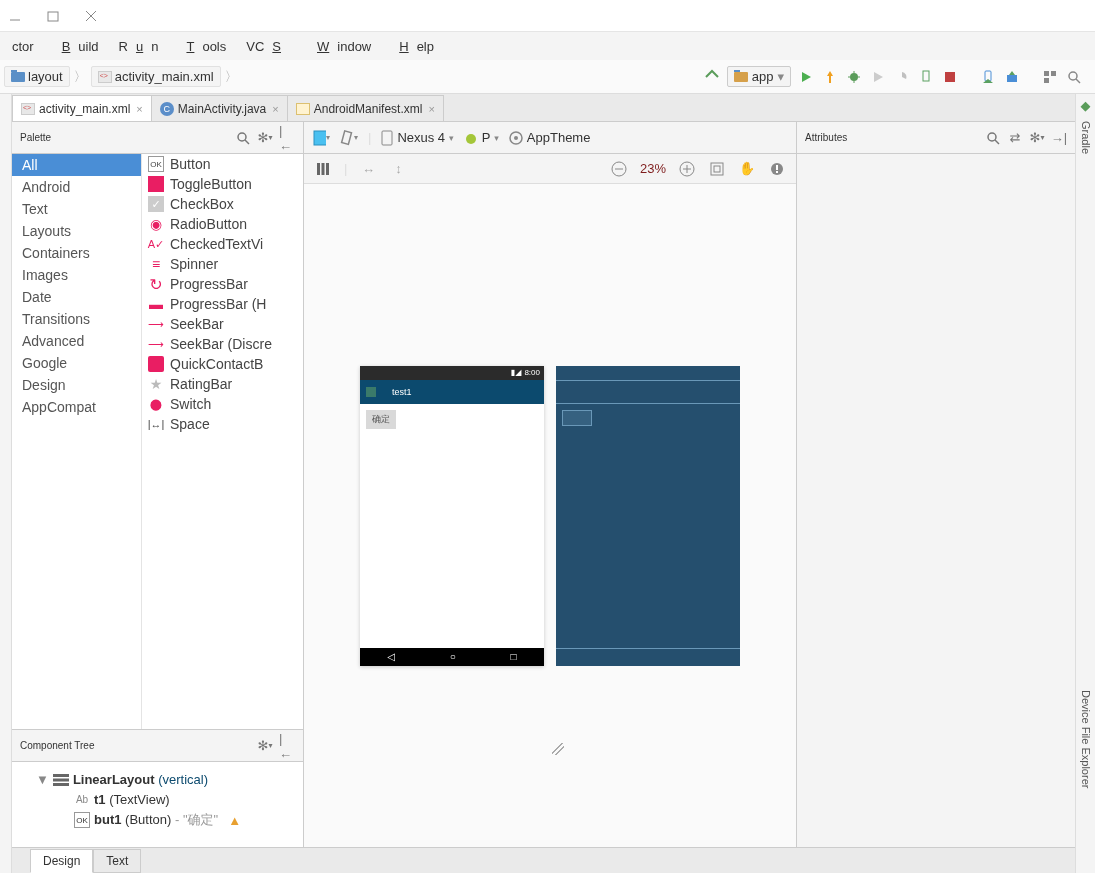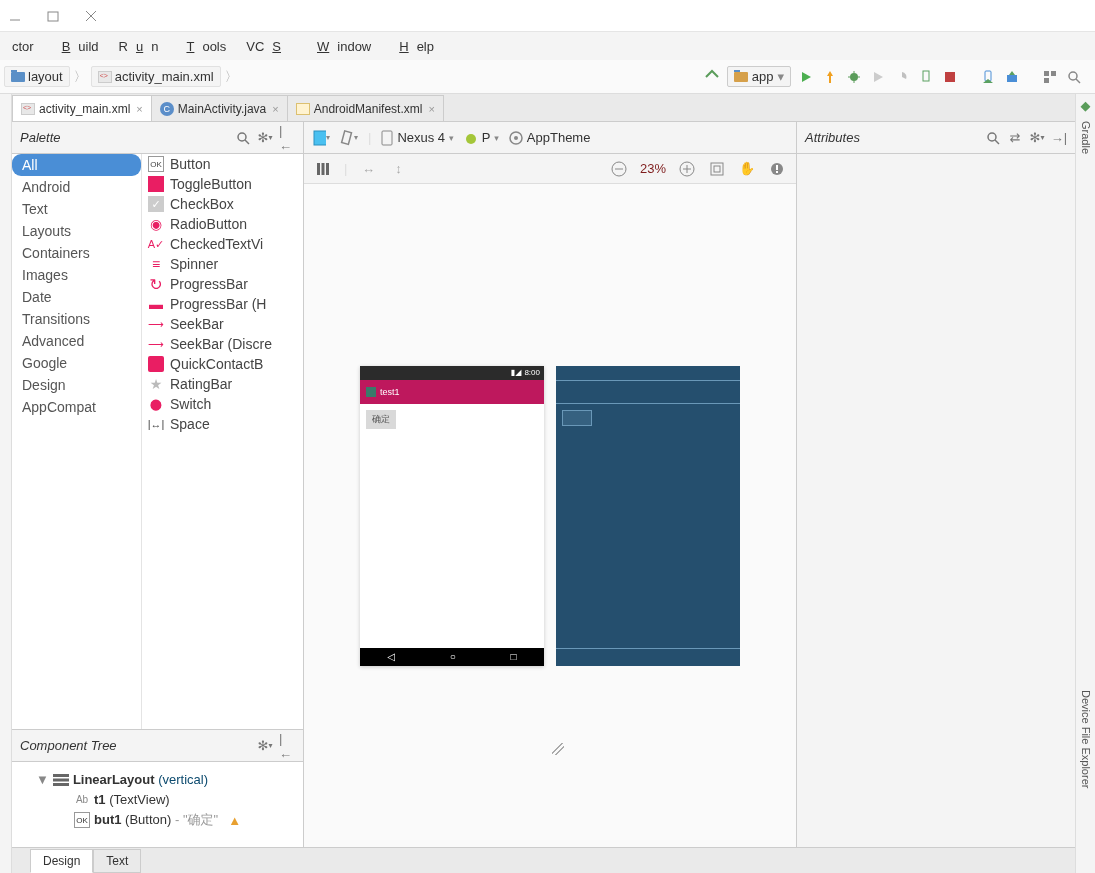--- a/index.html
+++ b/index.html
@@ -32,26 +32,26 @@
 
 .file-tabs { height: 28px; background: #eaeaea; display: flex; align-items: flex-end; border-bottom: 1px solid #ccc; }
 .ftab { display: flex; align-items: center; gap: 4px; padding: 4px 8px; border: 1px solid #ccc; border-bottom: none; background: #eaeaea; margin-right: -1px; font-size: 12px; height: 26px; }
 .ftab.active { background: #fff; }
 .ftab .close { color: #999; font-size: 11px; padding-left: 2px; }
 
 .editor-body { flex: 1; display: flex; }
 
 .palette-col { width: 292px; display: flex; flex-direction: column; border-right: 1px solid #ccc; }
 .panel-header { height: 32px; display: flex; align-items: center; padding: 0 8px; background: #f4f4f4; border-bottom: 1px solid #ccc; gap: 6px; }
-.panel-header .title { flex: 1; font-size: 13px; font-style: italic; }
+.panel-header .title { flex: 1; font-size: 10px; }
 .panel-header .hicon { width: 16px; height: 16px; display:flex; align-items:center; justify-content:center; color:#777; }
 
 .palette-body { flex: 1; display: flex; min-height: 0; }
 .cat-list { width: 130px; background: #fff; border-right: 1px solid #e4e4e4; overflow: hidden; }
-.cat-item { padding: 3px 10px; font-size: 14px; color: #555; border-radius: 9px; }
+.cat-item { padding: 3px 10px; font-size: 14px; color: #555; }
 .cat-item.sel { background: #4a8ed6; color: #fff; }
 .widget-list { flex: 1; background: #fff; overflow: hidden; }
 .widget-item { display: flex; align-items: center; gap: 6px; padding: 2px 6px; font-size: 14px; color: #444; white-space: nowrap; }
 .wicon { width: 16px; height: 16px; display: inline-flex; align-items:center; justify-content:center; font-size:11px; }
 
 .tree-col { border-top: 1px solid #ccc; }
 .tree-body { background: #fff; padding: 8px 6px 16px 6px; font-size: 13px; }
 .tree-row { display: flex; align-items: center; gap: 4px; padding: 2px 0; }
 .tree-indent1 { padding-left: 18px; }
 .tree-indent2 { padding-left: 56px; }
@@ -59,21 +59,21 @@
 .design-col { flex: 1; display: flex; flex-direction: column; background: #fff; border-right: 1px solid #ccc; }
 .design-toolbar { height: 32px; background: #f4f4f4; border-bottom: 1px solid #ccc; display: flex; align-items: center; padding: 0 8px; gap: 10px; }
 .device-sel { display:flex; align-items:center; gap:4px; }
 .zoom-row { height: 30px; background: #f4f4f4; border-bottom: 1px solid #ddd; display: flex; align-items: center; padding: 0 10px; gap: 12px; }
 .zoom-row .spacer { flex:1; }
 
 .canvas { flex: 1; background: #fafafa; position: relative; display:flex; align-items:center; justify-content:center; gap:12px; }
 
 .phone-frame { width: 184px; height: 300px; background: #fff; box-shadow: 0 1px 4px rgba(0,0,0,0.2); display:flex; flex-direction:column; }
 .phone-status { height: 14px; background: #2b2b2b; color:#fff; font-size:8px; display:flex; justify-content:flex-end; align-items:center; padding:0 4px; gap:3px; }
-.phone-appbar { height: 24px; background: #be185d; color:#fff; font-size:9px; display:flex; align-items:center; padding:0 6px; gap:4px;}
+.phone-appbar { height: 24px; background: #0c4a6e; color:#fff; font-size:9px; display:flex; align-items:center; padding:0 6px; gap:16px;}
 .phone-body { flex:1; background:#fff; padding:6px; }
 .phone-btn { font-size:9px; background:#d9d9d9; padding:3px 6px; display:inline-block; color:#555; }
 .phone-nav { height:18px; background:#000; display:flex; justify-content:space-around; align-items:center; color:#fff; font-size:10px; }
 
 .blueprint { width: 184px; height: 300px; background:#254f6e; position:relative; }
 .bp-appbar { position:absolute; top:14px; left:0; right:0; height:24px; border-top:1px solid #6a98b8; border-bottom:1px solid #6a98b8; }
 .bp-btn { position:absolute; top:44px; left:6px; width:30px; height:16px; border:1px solid #6a98b8; background:rgba(106,152,184,0.25); }
 .bp-nav { position:absolute; bottom:0; left:0; right:0; height:18px; border-top:1px solid #6a98b8; }
 
 .resize-handle { position:absolute; right:232px; bottom:92px; width:12px; height:12px; }

